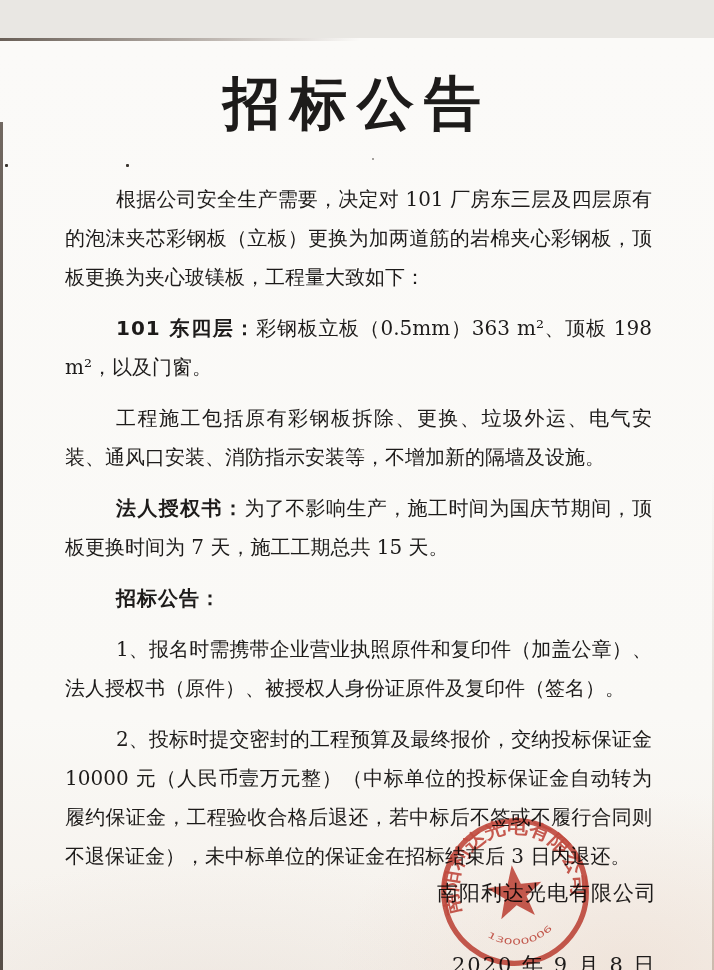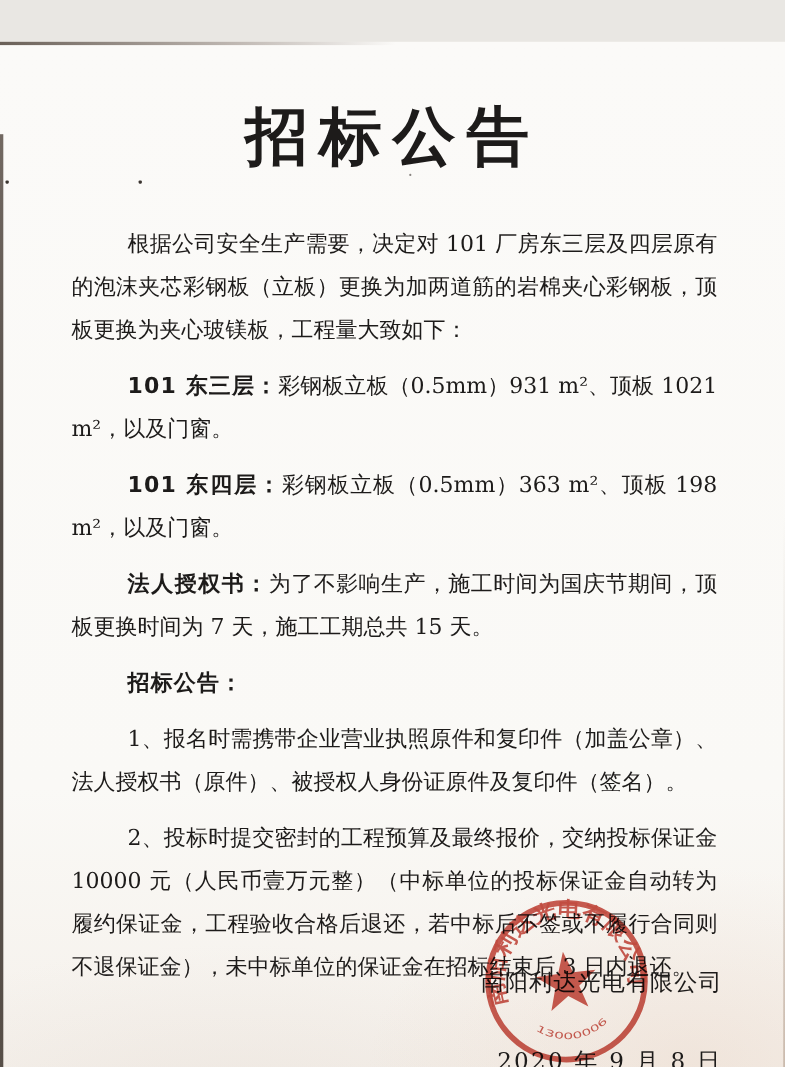--- a/index.html
+++ b/index.html
@@ -31,21 +31,21 @@
   .edge-right {
     position: absolute; right: 0; top: 430px; bottom: 0; width: 2px;
     background: linear-gradient(180deg, rgba(150,125,105,0), rgba(150,125,105,0.45));
   }
   .speck { position: absolute; background: #3a342f; border-radius: 1px; }
   .speck.s1 { left: 5px;  top: 126px; width: 3px; height: 3px; }
   .speck.s2 { left: 126px; top: 126px; width: 3px; height: 3px; }
   .speck.s3 { left: 372px; top: 120px; width: 2px; height: 2px; opacity:.6; }
 
   .doc-title {
-    padding-top: 50px;
+    padding-top: 28px;
     text-align: center;
     font-size: 57px;
     font-weight: bold;
     letter-spacing: 10px;
     line-height: 1.3;
     font-family: "DejaVu Serif", serif;
   }
   .doc-body {
     margin: 40px 50px 0 53px;
     font-size: 20px;
@@ -90,22 +90,22 @@
   <div class="edge-left"></div>
   <div class="edge-right"></div>
   <div class="speck s1"></div>
   <div class="speck s2"></div>
   <div class="speck s3"></div>
 
   <h1 class="doc-title">招标公告</h1>
 
   <div class="doc-body" id="doc-body">
       <p class="para"><span class="seg">根据公司安全生产需要，决定对 101 厂房东三层及四层原有的泡沫夹芯彩钢板（立板）更换为加两道筋的岩棉夹心彩钢板，顶板更换为夹心玻镁板，工程量大致如下：</span></p>
-      <p class="para"><span class="seg bold">101 东三层：</span><span class="seg">彩钢板立板（0.5mm）931 m²、顶板 1021 m²，以及门窗。</span></p>
       <p class="para"><span class="seg bold">101 东四层：</span><span class="seg">彩钢板立板（0.5mm）363 m²、顶板 198 m²，以及门窗。</span></p>
+      <p class="para"><span class="seg">工程施工包括原有彩钢板拆除、更换、垃圾外运、电气安装、通风口安装、消防指示安装等，不增加新的隔墙及设施。</span></p>
       <p class="para"><span class="seg bold">法人授权书：</span><span class="seg">为了不影响生产，施工时间为国庆节期间，顶板更换时间为 7 天，施工工期总共 15 天。</span></p>
       <p class="para"><span class="seg bold">招标公告：</span></p>
       <p class="para"><span class="seg">1、报名时需携带企业营业执照原件和复印件（加盖公章）、法人授权书（原件）、被授权人身份证原件及复印件（签名）。</span></p>
       <p class="para"><span class="seg">2、投标时提交密封的工程预算及最终报价，交纳投标保证金 10000 元（人民币壹万元整）（中标单位的投标保证金自动转为履约保证金，工程验收合格后退还，若中标后不签或不履行合同则不退保证金），未中标单位的保证金在招标结束后 3 日内退还。</span></p>
       <p class="para"></p>
     </div>
 
   <div class="sig-company">南阳利达光电有限公司</div>
   <div class="sig-date">2020 年 9 月 8 日</div>
 

